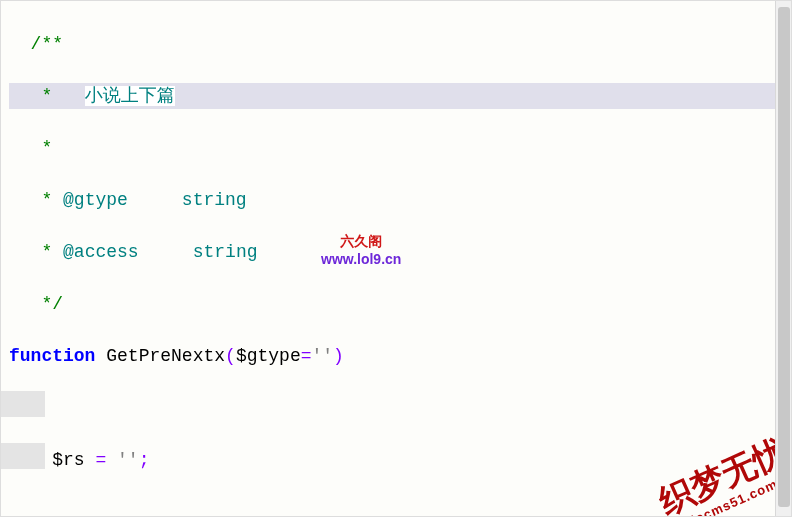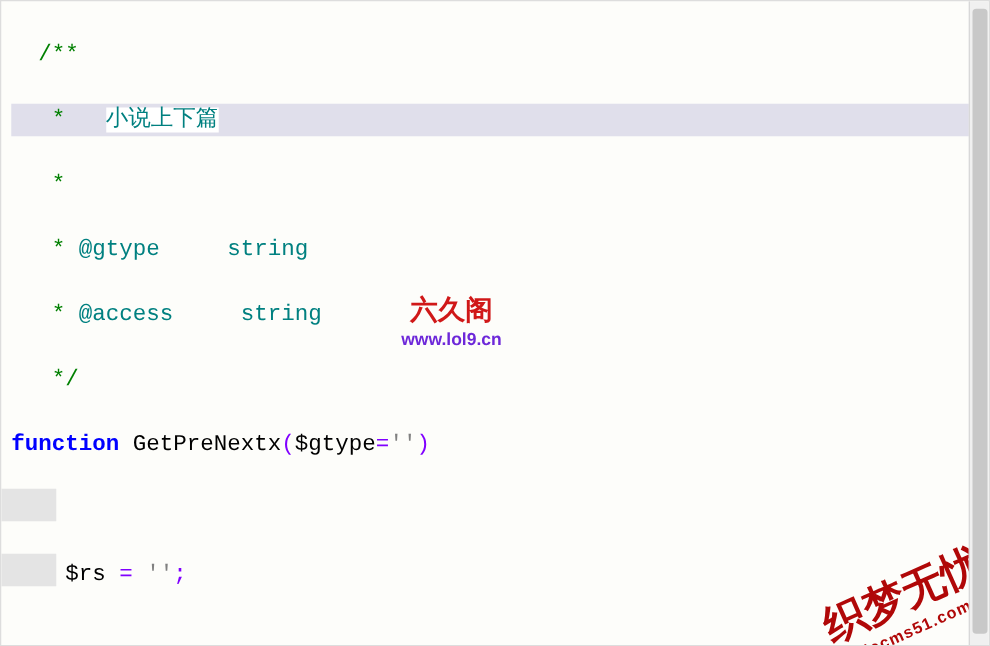--- a/index.html
+++ b/index.html
@@ -32,21 +32,21 @@
 .string { color: #808080; }
 
 .watermark1 {
   position: absolute;
   left: 320px;
   top: 232px;
   text-align: center;
   font-family: "SimHei", sans-serif;
   pointer-events: none;
 }
-.watermark1 .wm-top { color: #d01818; font-weight: bold; font-size: 22px; }
+.watermark1 .wm-top { color: #d01818; font-weight: bold; font-size: 14px; }
 .watermark1 .wm-bot { color: #6d28d9; font-size: 14px; font-weight: bold; }
 
 .stamp {
   position: absolute;
   right: -4px;
   bottom: 6px;
   color: #b00808;
   font-family: "KaiTi","STKaiti",serif;
   font-size: 34px;
   font-weight: bold;

